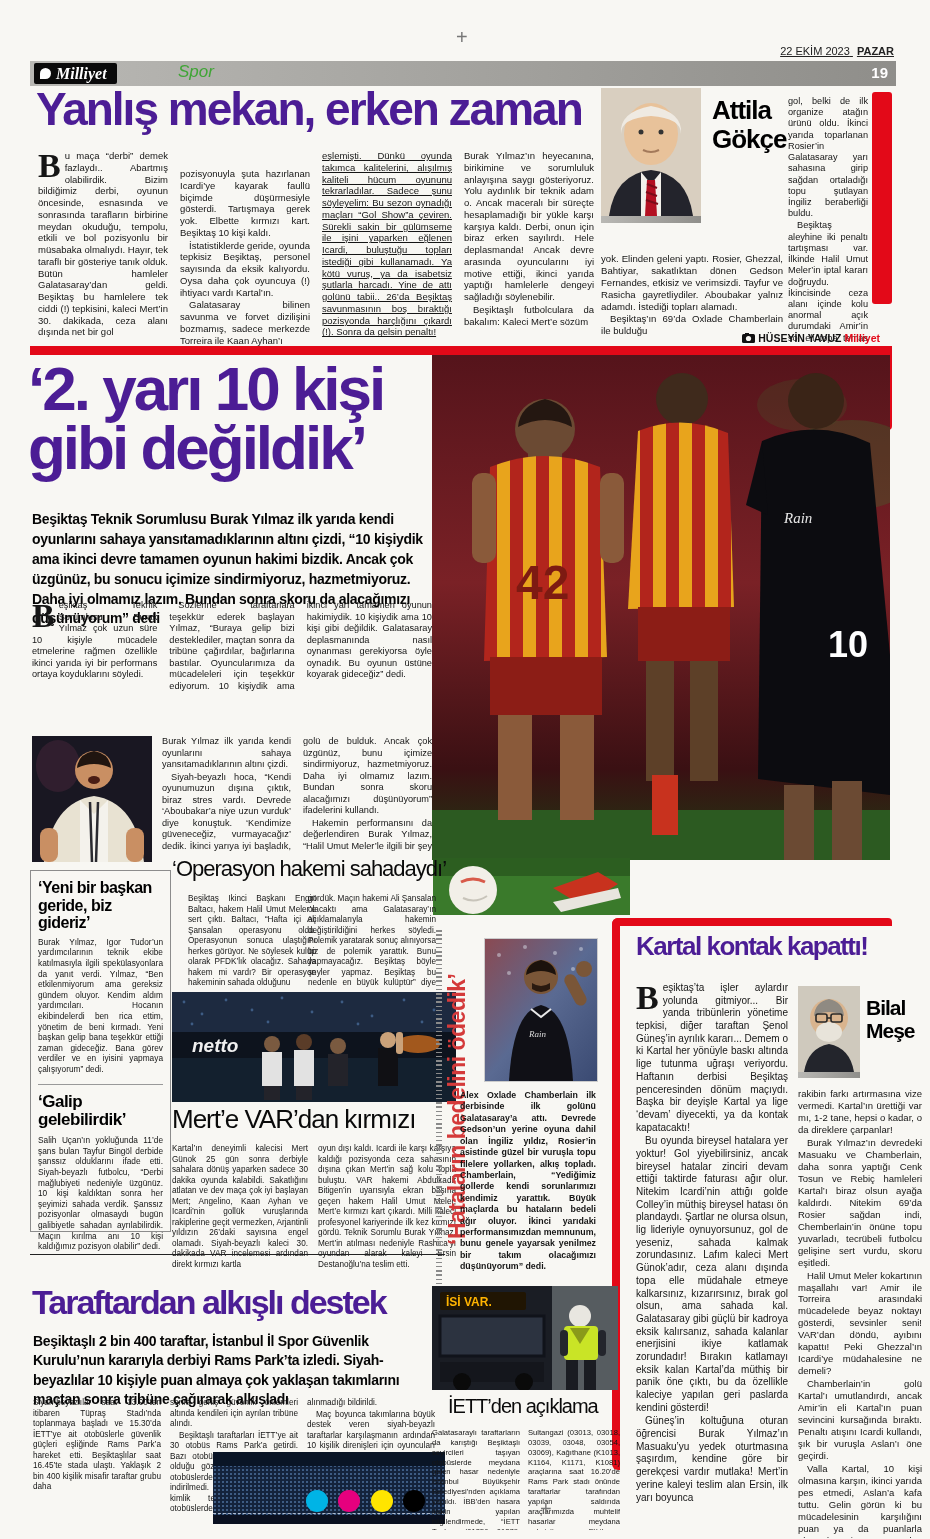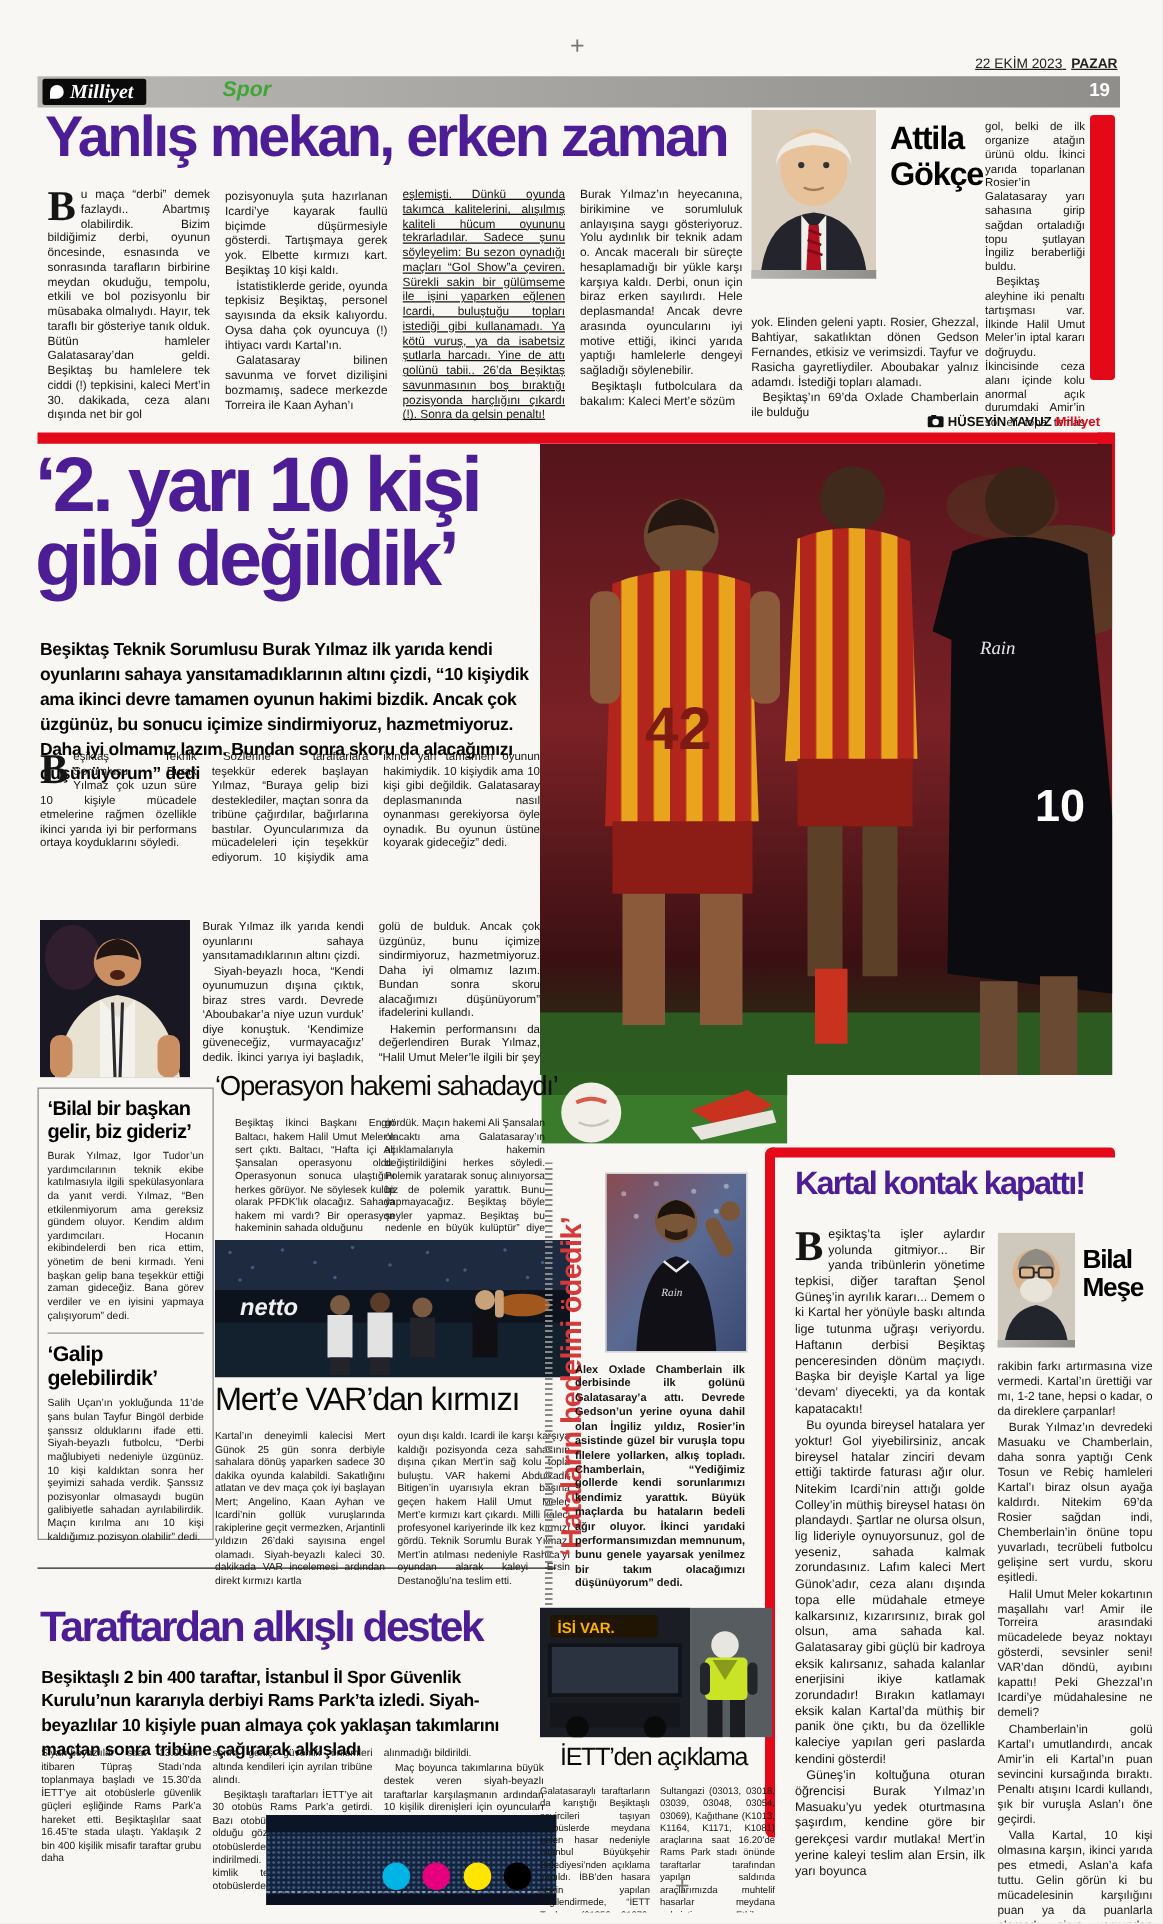--- a/index.html
+++ b/index.html
@@ -33,31 +33,31 @@
   <div class="abs" style="right:36px;top:45px;font-size:11px;color:#222;text-decoration:underline;">
     <span>22 EKİM 2023</span>
     <b style="margin-left:4px;">PAZAR</b>
   </div>
 
   <div class="abs capstrip" style="left:30px;top:61px;width:866px;height:25px;">
     <div class="abs" style="left:4px;top:2px;height:21px;background:#0a0a0a;border-radius:2px;padding:0 10px 0 22px;display:flex;align-items:center;">
       <span class="abs" style="left:6px;top:5px;width:11px;height:11px;background:#fff;border-radius:50% 50% 50% 0;"></span>
       <span style="color:#fff;font-family:'Liberation Serif',serif;font-style:italic;font-weight:700;font-size:16px;">Milliyet</span>
     </div>
-    <div class="abs" style="left:148px;top:1px;font-size:17px;font-weight:700;font-style:italic;color:#3fa535;">Spor</div>
+    <div class="abs" style="left:148px;top:1px;font-size:17px;font-weight:400;font-style:italic;color:#3fa535;">Spor</div>
     <div class="abs" style="right:8px;top:3px;font-size:15px;font-weight:700;color:#fff;">19</div>
   </div>
 
   <div class="abs hl" style="left:36px;top:88px;width:570px;font-size:46px;">Yanlış mekan, erken zaman</div>
   <div class="abs redbar" style="left:872px;top:92px;width:20px;height:212px;border-radius:3px;"></div>
 
   <div class="abs jtext dropcap" style="left:38px;top:150px;width:130px;height:196px;font-size:9.5px;line-height:1.24;overflow:hidden;">
     <p>Bu maça “derbi” demek fazlaydı.. Abartmış olabilirdik. Bizim bildiğimiz derbi, oyunun öncesinde, esnasında ve sonrasında tarafların birbirine meydan okuduğu, tempolu, etkili ve bol pozisyonlu bir müsabaka olmalıydı. Hayır, tek taraflı bir gösteriye tanık olduk. Bütün hamleler Galatasaray’dan geldi. Beşiktaş bu hamlelere tek ciddi (!) tepkisini, kaleci Mert’in 30. dakikada, ceza alanı dışında net bir gol</p>
   </div>
-  <div class="abs jtext" style="left:180px;top:152px;width:130px;height:196px;font-size:9.5px;line-height:1.24;overflow:hidden;">
+  <div class="abs jtext" style="left:180px;top:168px;width:130px;height:196px;font-size:9.5px;line-height:1.24;overflow:hidden;">
     <p>pozisyonuyla şuta hazırlanan Icardi’ye kayarak faullü biçimde düşürmesiyle gösterdi. Tartışmaya gerek yok. Elbette kırmızı kart. Beşiktaş 10 kişi kaldı.</p>
     <p>İstatistiklerde geride, oyunda tepkisiz Beşiktaş, personel sayısında da eksik kalıyordu. Oysa daha çok oyuncuya (!) ihtiyacı vardı Kartal’ın.</p>
     <p>Galatasaray bilinen savunma ve forvet dizilişini bozmamış, sadece merkezde Torreira ile Kaan Ayhan’ı</p>
   </div>
   <div class="abs jtext" style="left:322px;top:150px;width:130px;height:196px;font-size:9.5px;line-height:1.24;overflow:hidden;text-decoration:underline;">
     <p>eşlemişti. Dünkü oyunda takımca kalitelerini, alışılmış kaliteli hücum oyununu tekrarladılar. Sadece şunu söyleyelim: Bu sezon oynadığı maçları “Gol Show”a çeviren. Sürekli sakin bir gülümseme ile işini yaparken eğlenen Icardi, buluştuğu topları istediği gibi kullanamadı. Ya kötü vuruş, ya da isabetsiz şutlarla harcadı. Yine de attı golünü tabii.. 26’da Beşiktaş savunmasının boş bıraktığı pozisyonda harçlığını çıkardı (!). Sonra da gelsin penaltı!</p>
   </div>
   <div class="abs jtext" style="left:464px;top:150px;width:130px;height:196px;font-size:9.5px;line-height:1.24;overflow:hidden;">
     <p>Burak Yılmaz’ın heyecanına, birikimine ve sorumluluk anlayışına saygı gösteriyoruz. Yolu aydınlık bir teknik adam o. Ancak maceralı bir süreçte hesaplamadığı bir yükle karşı karşıya kaldı. Derbi, onun için biraz erken sayılırdı. Hele deplasmanda! Ancak devre arasında oyuncularını iyi motive ettiği, ikinci yarıda yaptığı hamlelerle dengeyi sağladığı söylenebilir.</p>
     <p>Beşiktaşlı futbolculara da bakalım: Kaleci Mert’e sözüm</p>
@@ -188,21 +188,21 @@
       <rect x="94" y="92" width="18" height="34" rx="8" fill="#c98f63"></rect>
     </svg>
   </div>
   <div class="abs jtext" style="left:162px;top:736px;width:270px;height:126px;font-size:9.2px;line-height:1.25;column-count:2;column-gap:12px;overflow:hidden;">
     <p>Burak Yılmaz ilk yarıda kendi oyunlarını sahaya yansıtamadıklarının altını çizdi.</p>
     <p>Siyah-beyazlı hoca, “Kendi oyunumuzun dışına çıktık, biraz stres vardı. Devrede ‘Aboubakar’a niye uzun vurduk’ diye konuştuk. ‘Kendimize güveneceğiz, vurmayacağız’ dedik. İkinci yarıya iyi başladık, golü de bulduk. Ancak çok üzgünüz, bunu içimize sindirmiyoruz, hazmetmiyoruz. Daha iyi olmamız lazım. Bundan sonra skoru alacağımızı düşünüyorum” ifadelerini kullandı.</p>
     <p>Hakemin performansını da değerlendiren Burak Yılmaz, “Halil Umut Meler’le ilgili bir şey söylemek istemiyorum. Penaltıydı, frikikti, doğruydu, karttı, bu değil. Başka şeyler var sahanın içinde. Başka yerlerde kesilme var. Tık diye kesme var, götürmeme var. Ben bunları çok iyi bilirim” yorumunu yaptı.</p>
   </div>
 
   <div class="abs" style="left:30px;top:870px;width:141px;height:362px;border:1.5px solid #8c8c8c;box-sizing:border-box;padding:8px 7px;">
-    <div class="boxtitle" style="font-size:16px;">‘Bilal bir başkan gelir, biz gideriz’</div>
+    <div class="boxtitle" style="font-size:16px;">‘Yeni bir başkan geride, biz gideriz’</div>
     <div class="jtext" style="font-size:8.3px;line-height:1.28;margin-top:5px;">
         <p>Burak Yılmaz, Igor Tudor’un yardımcılarının teknik ekibe katılmasıyla ilgili spekülasyonlara da yanıt verdi. Yılmaz, “Ben etkilenmiyorum ama gereksiz gündem oluyor. Kendim aldım yardımcıları. Hocanın ekibindelerdi ben rica ettim, yönetim de beni kırmadı. Yeni başkan gelip bana teşekkür ettiği zaman gideceğiz. Bana görev verdiler ve en iyisini yapmaya çalışıyorum” dedi.</p>
       </div>
     <div style="border-top:1px solid #999;margin:9px 0 8px 0;"></div>
     <div class="boxtitle" style="font-size:17px;">‘Galip gelebilirdik’</div>
     <div class="jtext" style="font-size:8.3px;line-height:1.28;margin-top:5px;">
         <p>Salih Uçan’ın yokluğunda 11’de şans bulan Tayfur Bingöl derbide şanssız olduklarını ifade etti. Siyah-beyazlı futbolcu, “Derbi mağlubiyeti nedeniyle üzgünüz. 10 kişi kaldıktan sonra her şeyimizi sahada verdik. Şanssız pozisyonlar olmasaydı bugün galibiyetle sahadan ayrılabilirdik. Maçın kırılma anı 10 kişi kaldığımız pozisyon olabilir” dedi.</p>
       </div>
   </div>
 

